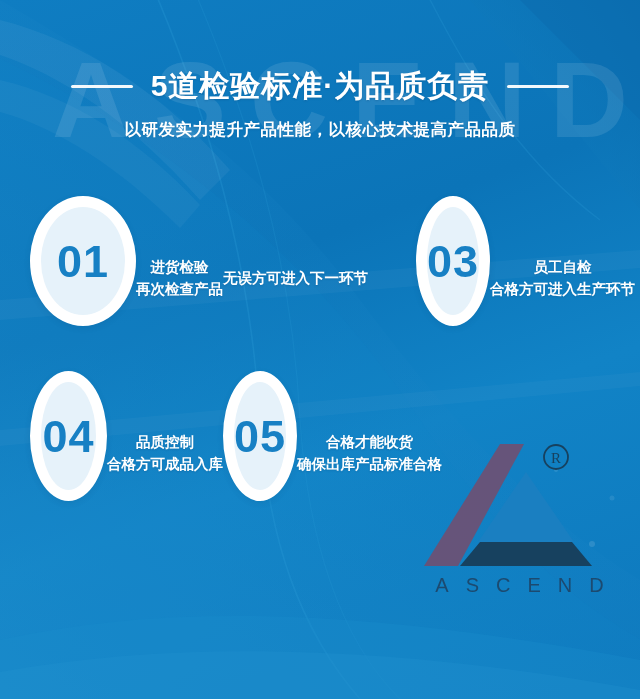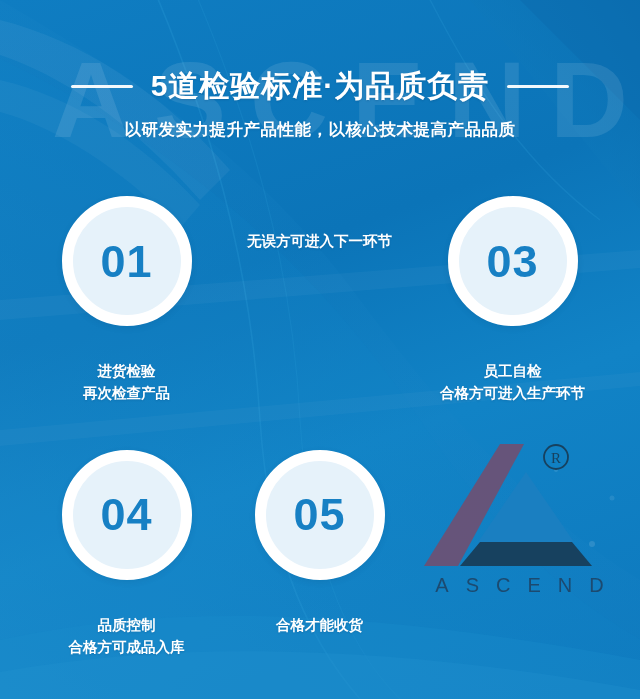--- a/index.html
+++ b/index.html
@@ -87,21 +87,21 @@
     width: 580px;
   }
   .step-row {
     display: flex;
     justify-content: flex-start;
   }
   .step-row.row-2 { margin-top: 45px; }
   .step {
     width: 193px;
     display: flex;
-    flex-direction: column;
+    flex-direction: row;
     align-items: center;
   }
   .circle {
     width: 130px;
     height: 130px;
     border-radius: 50%;
     background: #e6f2fa;
     border: 11px solid #ffffff;
     box-sizing: border-box;
     display: flex;
@@ -246,20 +246,21 @@
           <div>合格方可成品入库</div>
         </div>
       </div>
 
       <div class="step">
         <div class="circle">
           <span class="num">05</span>
         </div>
         <div class="caption">
           <div>合格才能收货</div>
+          <div>确保出库产品标准合格</div>
         </div>
       </div>
     </div>
 
   </div>
 
   <div class="logo">
     <svg viewBox="0 0 212 134" aria-hidden="true">
 
       <polygon points="86,6 110,6 44,128 10,128" fill="#6e5073" opacity=".92"></polygon>

